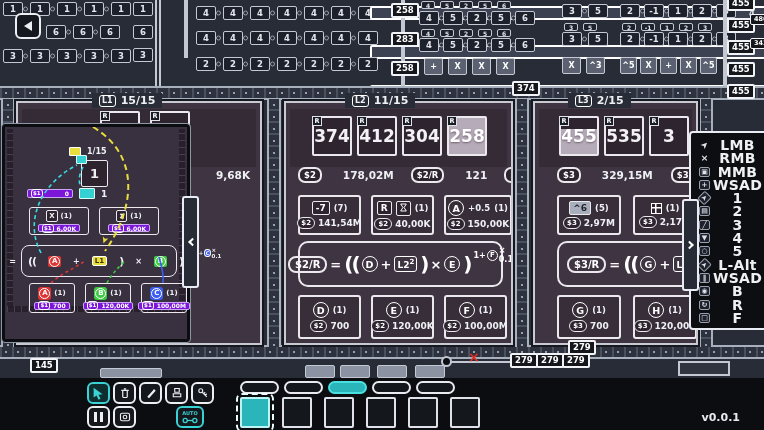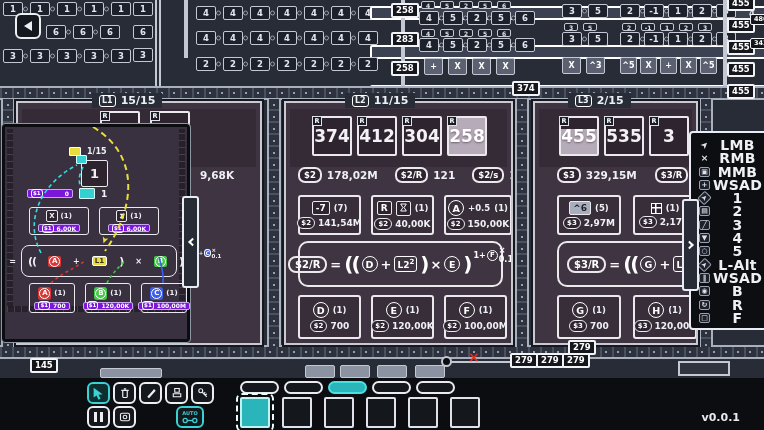--- a/index.html
+++ b/index.html
@@ -86,21 +86,21 @@
     background:#191c24; border:1px solid #dfe2e8; color:#fff; font-size:6.5px;
     line-height:9px; text-align:center;
   }
   .statrow { position:absolute; display:flex; align-items:center; }
   .stat { display:flex; align-items:center; }
   .spill {
     border:2px solid #ece9ee; border-radius:7px; padding:0 4px; font-size:8.5px;
     color:#fff; background:#2d2430; line-height:12px; white-space:nowrap;
   }
   .spill.sm { font-size:7px; border-width:1.5px; line-height:10px; padding:0 3px; }
-  .sval { font-size:10.5px; margin-left:5px; }
+  .sval { font-size:10.5px; margin-left:21px; }
 
   .cardrow { position:absolute; display:flex; }
   .card {
     border:2px solid #ece9ee; border-radius:3px; background:rgba(0,0,0,.10);
     display:flex; flex-direction:column; align-items:center; justify-content:center; gap:2px;
   }
   .crow { display:flex; align-items:center; gap:4px; }
   .ibox {
     border:1.5px solid #ece9ee; background:#2d2430; color:#fff; font-size:9px;
     padding:1px 3px; border-radius:2px; line-height:10px;

